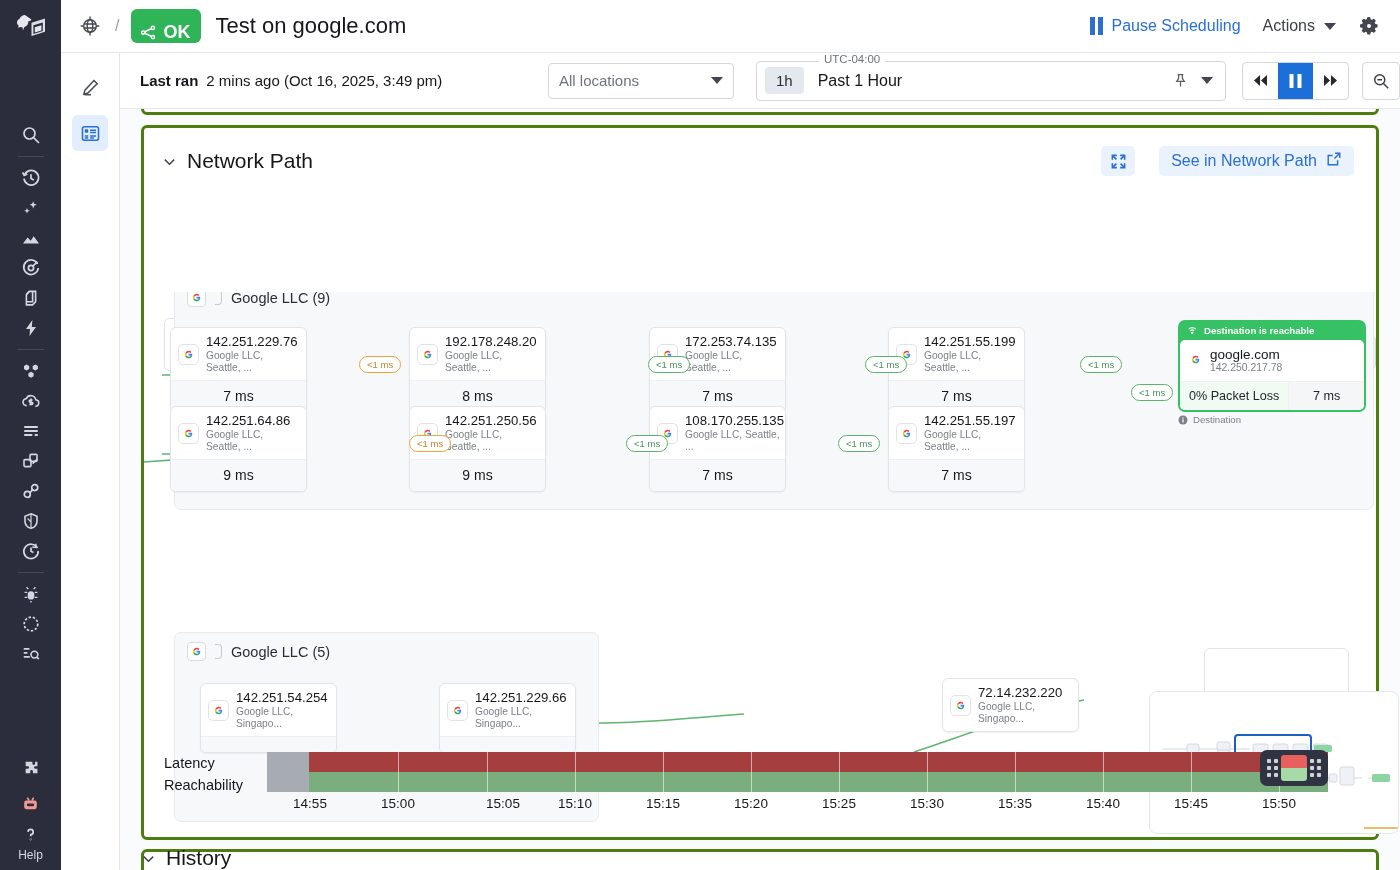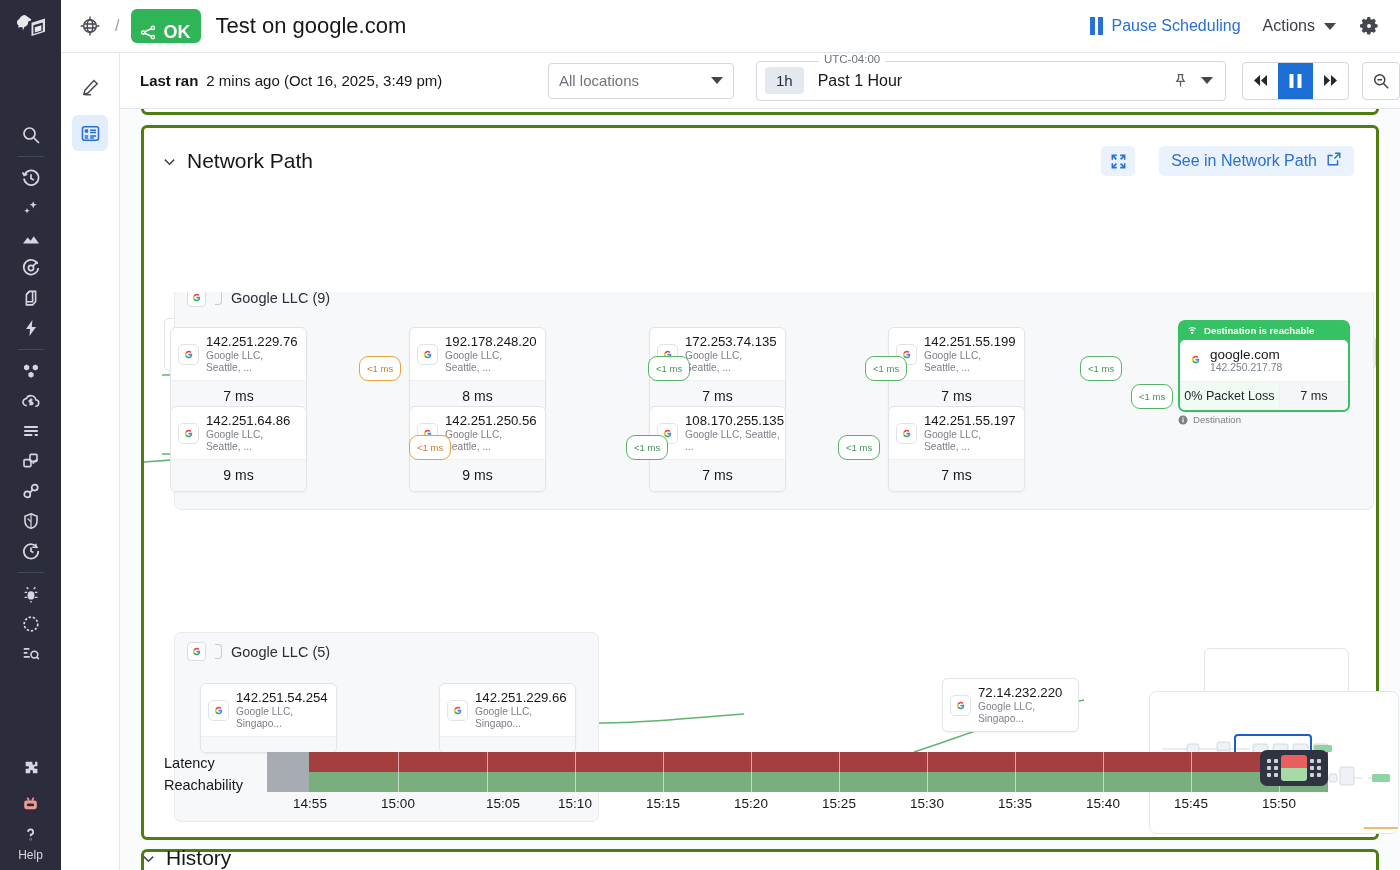--- a/index.html
+++ b/index.html
@@ -159,29 +159,29 @@
   }
   .node .nb { display:flex; align-items:center; gap:7px; padding:7px 7px 6px 7px; }
   .node .nicon { width:21px; height:21px; border:1px solid #e0e3e8; border-radius:5px; background:#fff;
      display:flex; align-items:center; justify-content:center; flex:0 0 21px;}
   .node .ip { font-size:13.2px; color:#15171a; line-height:14px; }
   .node .sub { font-size:10.2px; color:#7d8088; line-height:12px; margin-top:1px;}
   .node .lat { border-top:1px solid #eef0f3; background:#f7f8fa; text-align:center;
      font-size:14px; color:#15171a; padding:7px 0 8px 0; }
 
   .elabel {
-    position:absolute; height:25px; border-radius:9px; background:#fff;
+    position:absolute; height:17px; border-radius:9px; background:#fff;
     display:flex; align-items:center; justify-content:center;
     font-size:9.5px; padding:6px 7px; white-space:nowrap;
   }
   .elabel.g { border:1px solid #58b368; color:#45925a; }
   .elabel.o { border:1px solid #e8a33b; color:#c58223; }
 
   
-  #dest { position:absolute; left:1034px; top:182px; width:172px; background:#35c164; border-radius:7px; padding:2px;}
+  #dest { position:absolute; left:1034px; top:182px; width:188px; background:#35c164; border-radius:7px; padding:2px;}
   #dest .dh { display:flex; align-items:center; gap:6px; color:#fff; font-size:9.6px; padding:3px 0 4px 7px; font-weight:bold;}
   #dest .dbody { background:#fff; border-radius:5px; overflow:hidden;}
   #dest .drow { display:flex; align-items:center; gap:8px; padding:7px 8px 7px 9px;}
   #dest .dname { font-size:13.5px; color:#15171a; line-height:15px;}
   #dest .dip { font-size:10.4px; color:#7d8088; line-height:12px;}
   #dest .dfoot { display:flex; border-top:1px solid #eef0f3;}
   #dest .dfoot .a { flex:1.45; background:#f2faf4; text-align:center; padding:7px 0; font-size:12.6px; color:#23272b;}
   #dest .dfoot .b { flex:1; background:#f5f6f8; text-align:center; padding:7px 0; font-size:12.6px; color:#23272b;
      border-left:1px solid #eef0f3;}
   #dest-cap { position:absolute; left:1034px; top:276px; display:flex; align-items:center; gap:5px;

